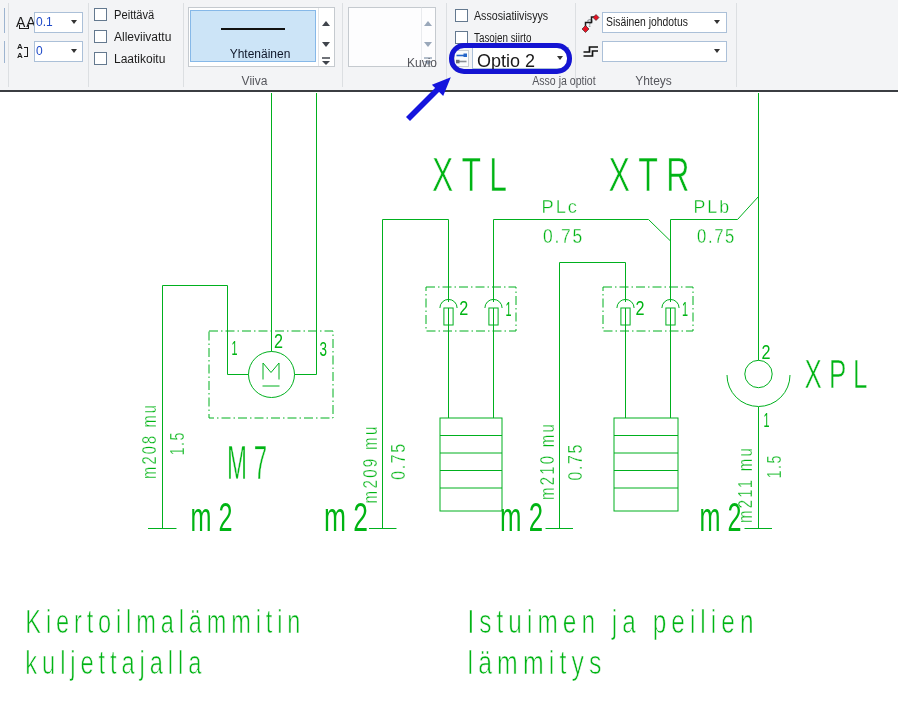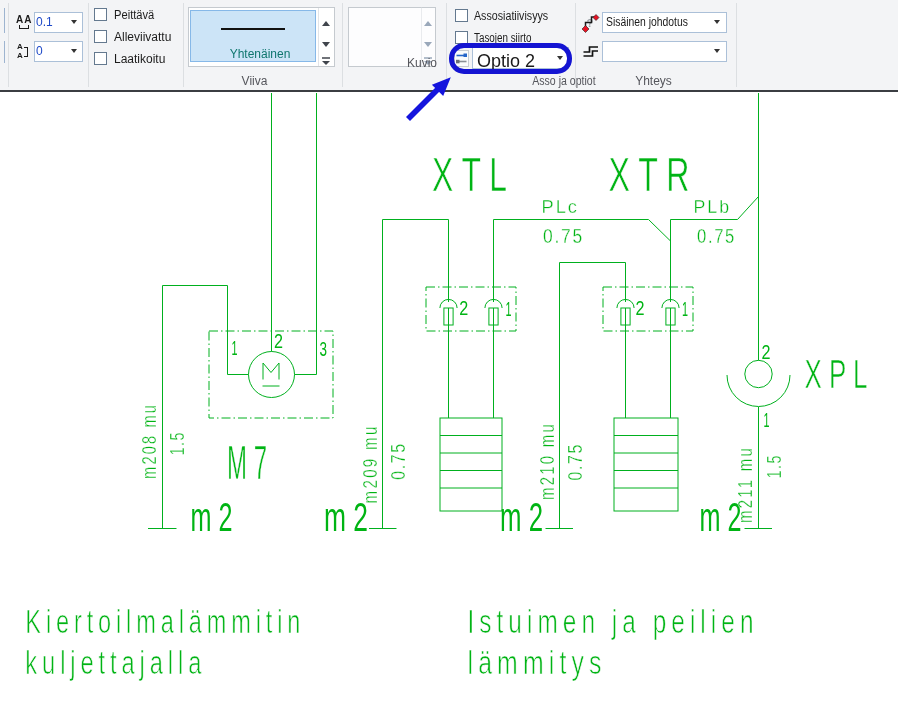--- a/index.html
+++ b/index.html
@@ -24,21 +24,21 @@
   <div style="position:absolute;left:0;top:41px;width:4px;height:22px;border-right:1px solid #9db4d0"></div>
 
   <div class="sep" style="left:8px"></div>
   <div class="sep" style="left:88px"></div>
   <div class="sep" style="left:183px"></div>
   <div class="sep" style="left:342px"></div>
   <div class="sep" style="left:446px"></div>
   <div class="sep" style="left:575px"></div>
   <div class="sep" style="left:736px"></div>
 
-  <div style="position:absolute;left:16px;top:14px;font-size:10px;font-weight:bold;color:#1b1b1b;letter-spacing:1px">AA</div>
+  <div style="position:absolute;left:16px;top:14px;font-size:14px;font-weight:normal;color:#1b1b1b;letter-spacing:1px">AA</div>
   <div style="position:absolute;left:19px;top:25px;width:8px;height:3px;border:1px solid #1b1b1b;border-top:none"></div>
   <div style="position:absolute;left:17px;top:42px;font-size:8px;font-weight:bold;color:#1b1b1b">A<br>A</div>
   <div style="position:absolute;left:24px;top:47px;width:3px;height:8px;border:1px solid #1b1b1b;border-left:none"></div>
 
   <div class="combo" style="left:34px;top:12px;width:49px;height:21px"></div>
   <div class="ctxt" style="left:36px;top:15px;color:#1e49c8">0.1</div>
   <div class="carr" style="left:71px;top:20px"></div>
   <div class="combo" style="left:34px;top:41px;width:49px;height:21px"></div>
   <div class="ctxt" style="left:36px;top:44px;color:#1e49c8">0</div>
   <div class="carr" style="left:71px;top:49px"></div>
@@ -46,21 +46,21 @@
   <div class="cb" style="left:94px;top:8px"></div>
   <div class="cbl" style="left:114px;top:8px;transform:scaleX(0.93)">Peittävä</div>
   <div class="cb" style="left:94px;top:30px"></div>
   <div class="cbl" style="left:114px;top:30px">Alleviivattu</div>
   <div class="cb" style="left:94px;top:52px"></div>
   <div class="cbl" style="left:114px;top:52px">Laatikoitu</div>
 
   <div style="position:absolute;left:188px;top:7px;width:147px;height:60px;background:#fff;border:1px solid #c5cacf;box-sizing:border-box"></div>
   <div style="position:absolute;left:190px;top:10px;width:126px;height:52px;background:#cce4f7;border:1px solid #86b8e8;box-sizing:border-box"></div>
   <div style="position:absolute;left:221px;top:28px;width:64px;height:2px;background:#111"></div>
-  <div style="position:absolute;left:190px;top:47px;width:140px;font-size:12px;color:#0f766e;text-align:center">Yhtenäinen</div>
+  <div style="position:absolute;left:190px;top:47px;width:140px;font-size:12px;color:#0f172a;text-align:center">Yhtenäinen</div>
   <svg style="position:absolute;left:318px;top:7px" width="18" height="60">
     <line x1="0" y1="0" x2="0" y2="60" stroke="#c5cacf"></line>
     <polygon points="4,19 12,19 8,14" fill="#40454c"></polygon>
     <polygon points="4,35 12,35 8,40" fill="#40454c"></polygon>
     <line x1="4" y1="51" x2="12" y2="51" stroke="#40454c" stroke-width="1.5"></line>
     <polygon points="4,54 12,54 8,58" fill="#40454c"></polygon>
   </svg>
   <div class="glabel" style="left:181px;top:74px;width:147px;text-align:center">Viiva</div>
 
   <div style="position:absolute;left:348px;top:7px;width:88px;height:60px;background:#fdfdfe;border:1px solid #c5cacf;box-sizing:border-box"></div>

